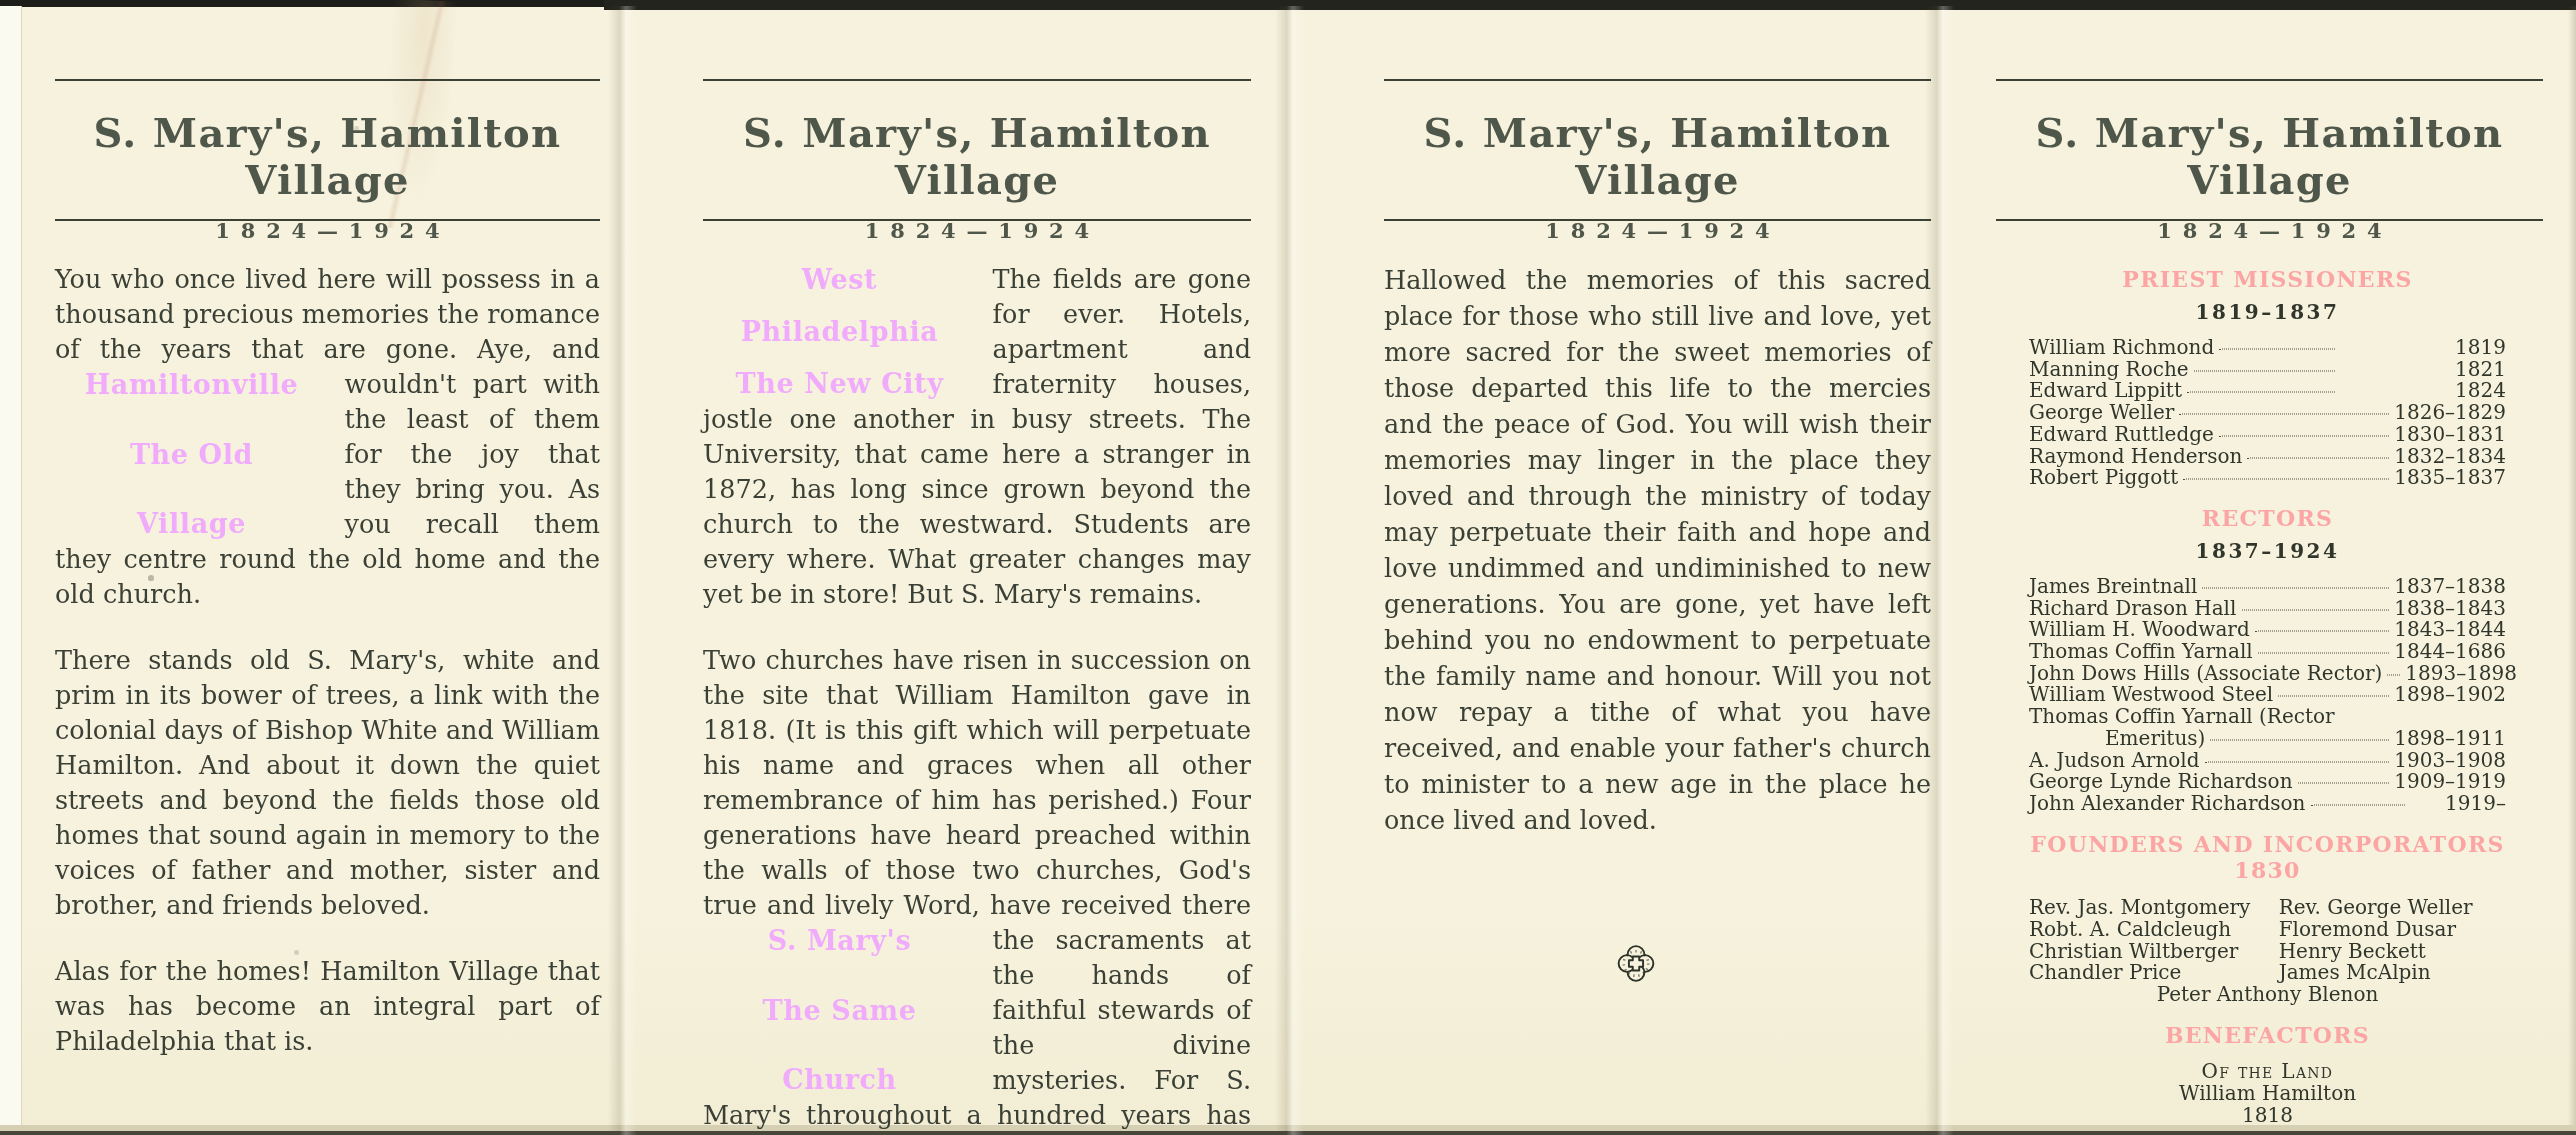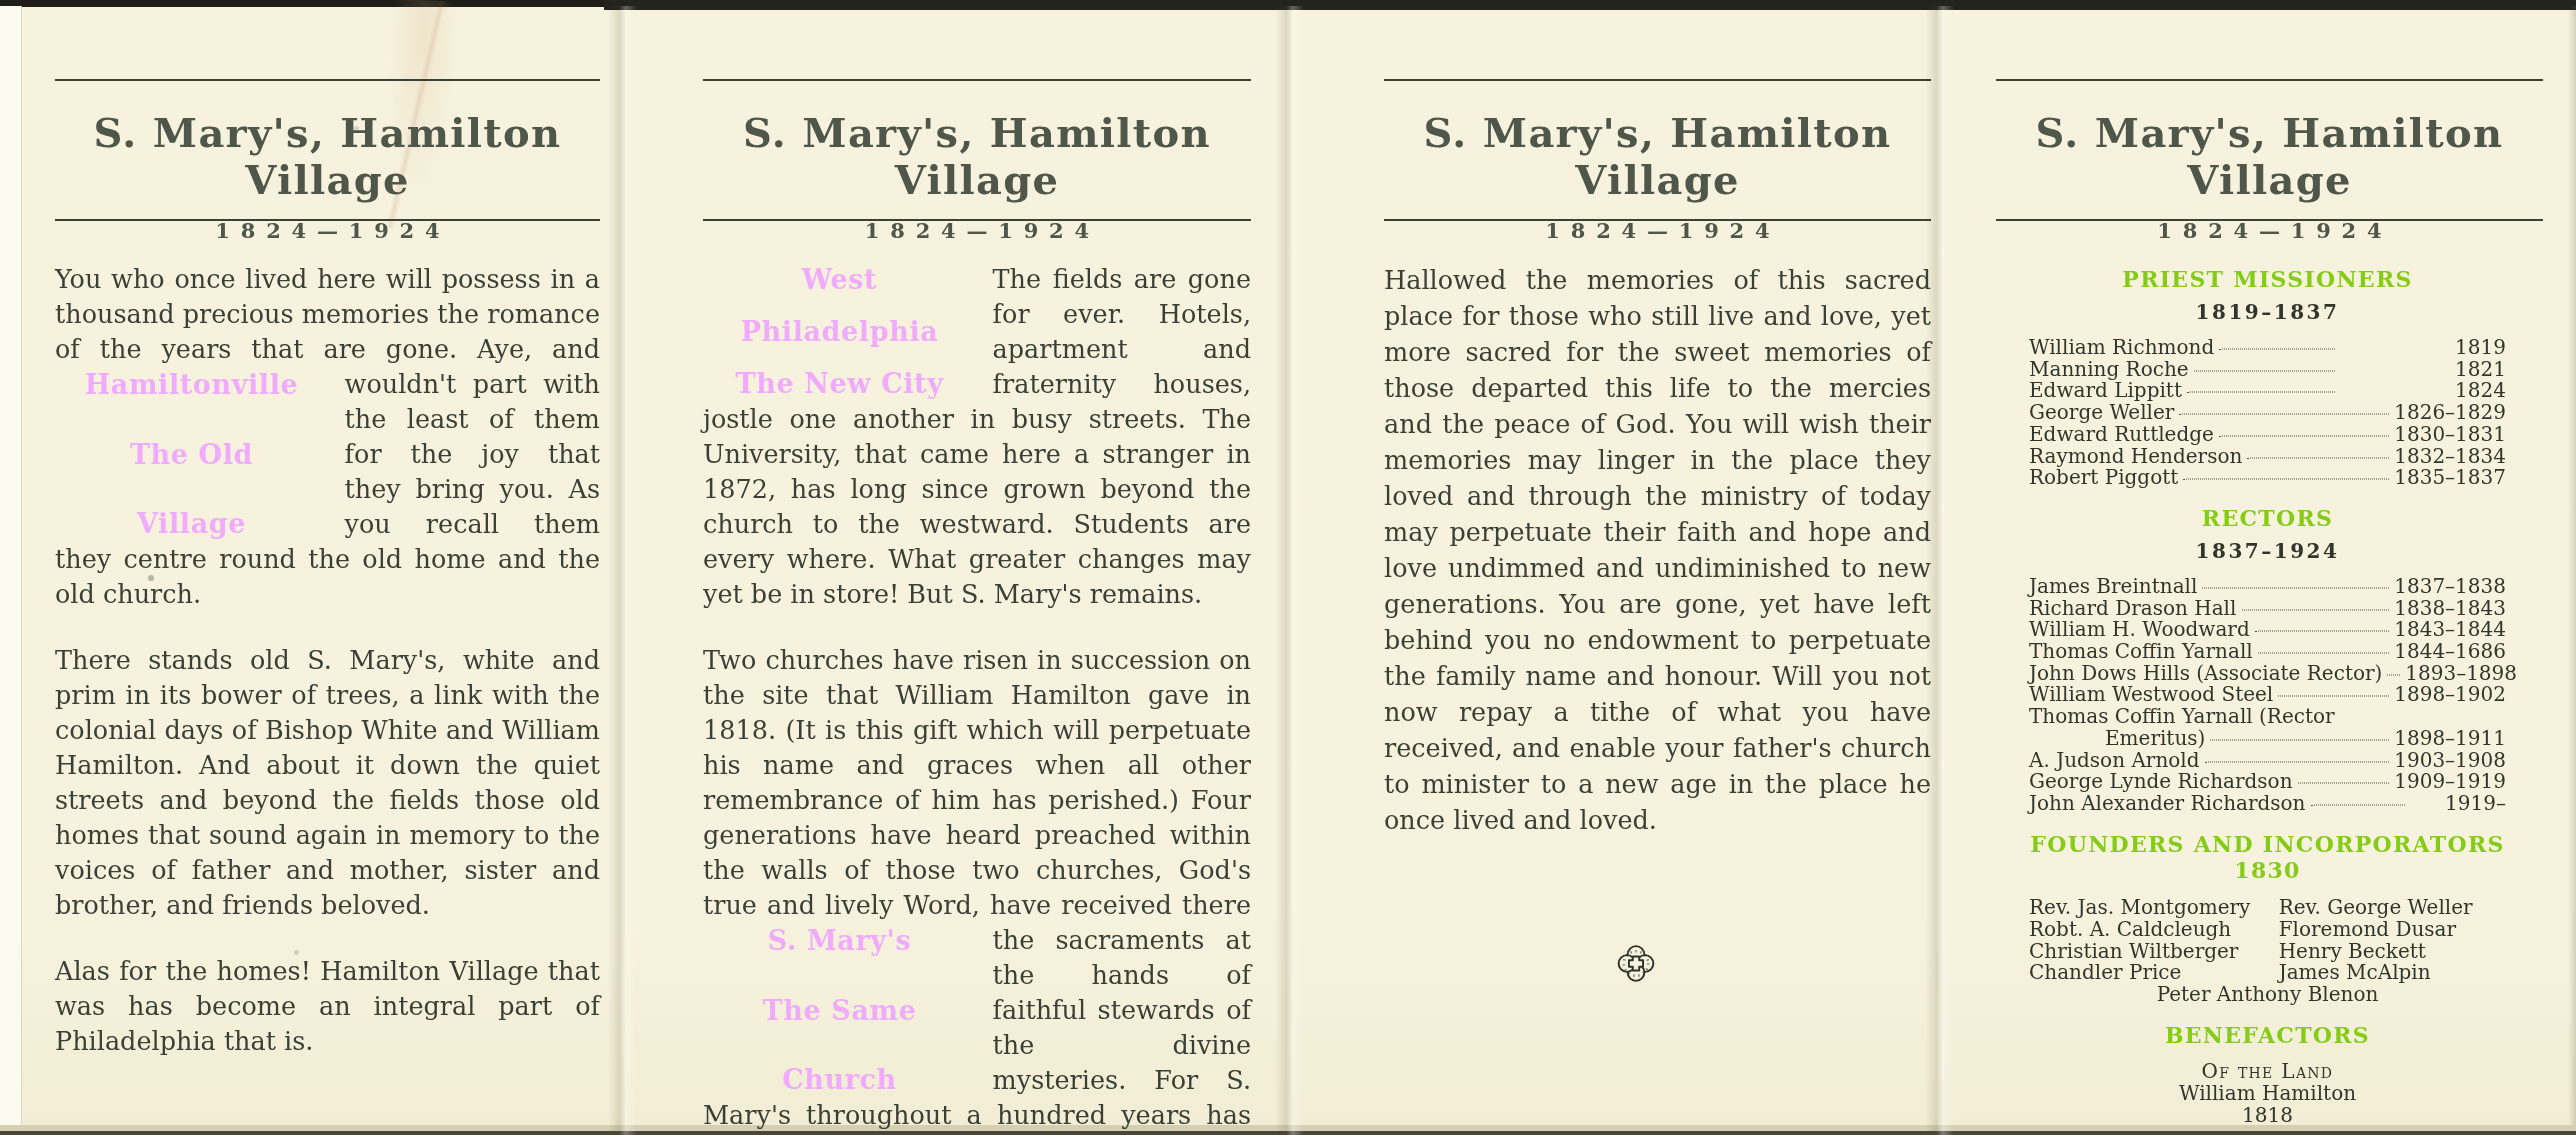--- a/index.html
+++ b/index.html
@@ -53,21 +53,21 @@
   .sb{float:left;width:273px;margin-right:16.6px;display:flex;flex-direction:column;justify-content:space-between;
     text-align:center;font-weight:bold;font-size:27px;line-height:36px;color:#f0abfc;letter-spacing:0.6px;}
   .sb.h5{height:175px;}
   .sb.h4{height:140px;}
   .sb .ln{display:block;}
 
   .orn{position:absolute;top:941px;left:46%;transform:translateX(-50%);}
 
   
   .p4wrap{position:absolute;top:266px;left:33px;right:37px;color:#31362c;}
-  .sec-h{font-size:22px;font-weight:bold;text-align:center;letter-spacing:1.3px;color:#84cc16;margin:0;}
+  .sec-h{font-size:22px;font-weight:bold;text-align:center;letter-spacing:1.3px;color:#fca5a5;margin:0;}
   .sec-sub{font-size:20px;font-weight:bold;text-align:center;letter-spacing:2.5px;margin:8.3px 0 10.8px;}
   .rows{font-size:20px;}
   .row{display:flex;align-items:baseline;height:21.7px;white-space:nowrap;}
   .row .nm{flex:0 0 auto;}
   .row .dots{flex:1 1 auto;margin:0 5.1px;border-bottom:1.9px dotted #4a4f42;transform:translateY(-4.5px);min-width:12.7px;}
   .row.single .dots{margin-right:75px;}
   .row .yr{flex:0 0 auto;min-width:96px;text-align:right;}
   .row.indent{padding-left:76px;}
   .sec{margin:0;}
   .sec + .sec{margin-top:18px;}

